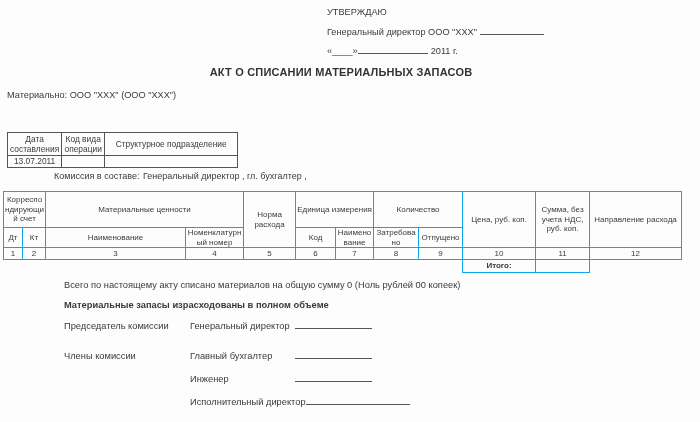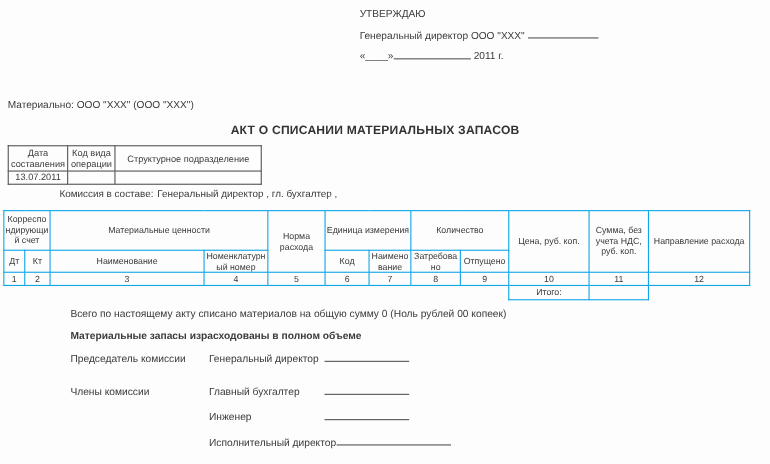--- a/index.html
+++ b/index.html
@@ -9,38 +9,38 @@
     background:#fdfdfd; overflow:hidden;
     font-family:"Liberation Sans","DejaVu Sans",sans-serif;
     color:#3a3a3a;
   }
   
   .approval { position:absolute; top:7px; right:113px; width:260px; font-size:9.2px; }
   .approval .line { margin-bottom:8.5px; white-space:nowrap; }
   .uline { display:inline-block; border-bottom:1px solid #555; height:9px; vertical-align:baseline; }
   .w64 { width:64px; } .w70 { width:70px; margin-right:3px; }
   
-  .doc-title { position:absolute; top:66px; left:0; width:682px; text-align:center; font-size:11px; font-weight:bold; color:#333; letter-spacing:.2px;margin-top:47px; }
+  .doc-title { position:absolute; top:66px; left:0; width:682px; text-align:center; font-size:11px; font-weight:bold; color:#333; letter-spacing:.2px; }
   .org-line { position:absolute; top:90px; left:7px; font-size:9.2px; }
   
   .info-table { position:absolute; top:116px; left:7px; border-collapse:collapse; table-layout:fixed; font-size:8.4px; color:#3a3a3a;margin-top:16px; }
   .info-table td { border:1px solid #555; text-align:center; vertical-align:middle; line-height:1.25; padding:0 2px; }
   .info-table .hd { height:23px; }
   .info-table .dr { height:12px; }
   
   .kv-line { position:absolute; left:7px; font-size:9px; white-space:nowrap; }
   .kv-line .val { position:absolute; left:136px; white-space:nowrap; }
   .resp { top:159px; } .comm { top:171px;padding-left:47px; }
   
   .main-table { position:absolute; top:191px; left:3px; width:678px; border-collapse:collapse; table-layout:fixed; font-size:8px; color:#3a3a3a; }
   .main-table td { border:1px solid #0ea5e9; text-align:center; vertical-align:middle; line-height:1.2; padding:0 1px; overflow:hidden; }
   .main-table .brk { word-break:break-all; }
   .rA td { height:36px; } .rB td { height:20px; } .rC td { height:12px; } .rD td { height:13px; }
   .main-table .nb { border:none; }
-  .main-table .total { font-weight:normal;text-align:center; }
+  .main-table .total { font-weight:bold;text-align:center; }
   
   .summary-line { position:absolute; top:280px; left:64px; font-size:9.3px; }
   .full-use-line { position:absolute; top:300px; left:64px; font-size:9.3px; font-weight:bold; }
   
   .sig-row { position:absolute; left:64px; font-size:9.3px; white-space:nowrap; }
   .sig-row .role { display:inline-block; width:126px; }
   .sig-row .pos  { display:inline-block; min-width:105px; }
   .sig-row .uline { width:77px; }
   .sig-row.last .uline { width:104px; }
   .s1 { top:320px; } .s2 { top:350px; } .s3 { top:373px; } .s4 { top:396px; }

